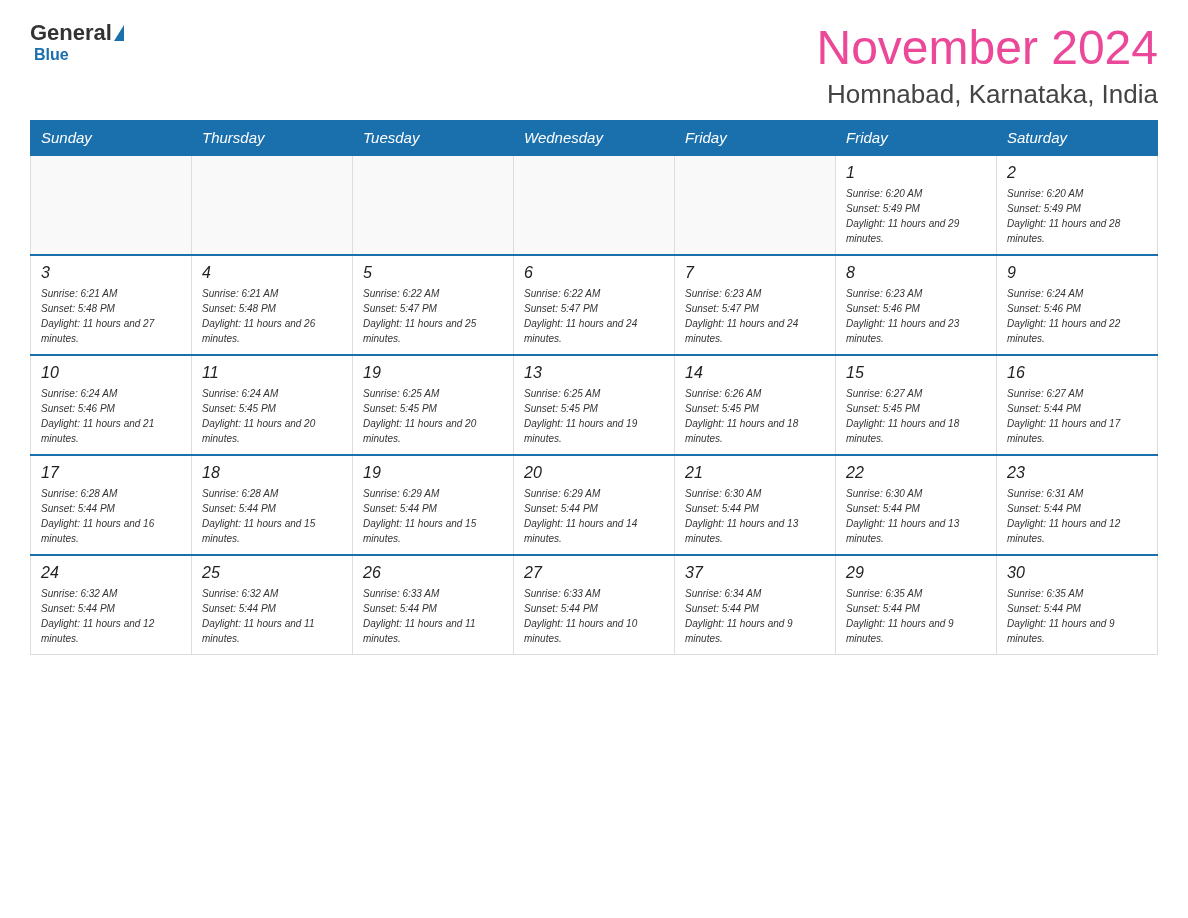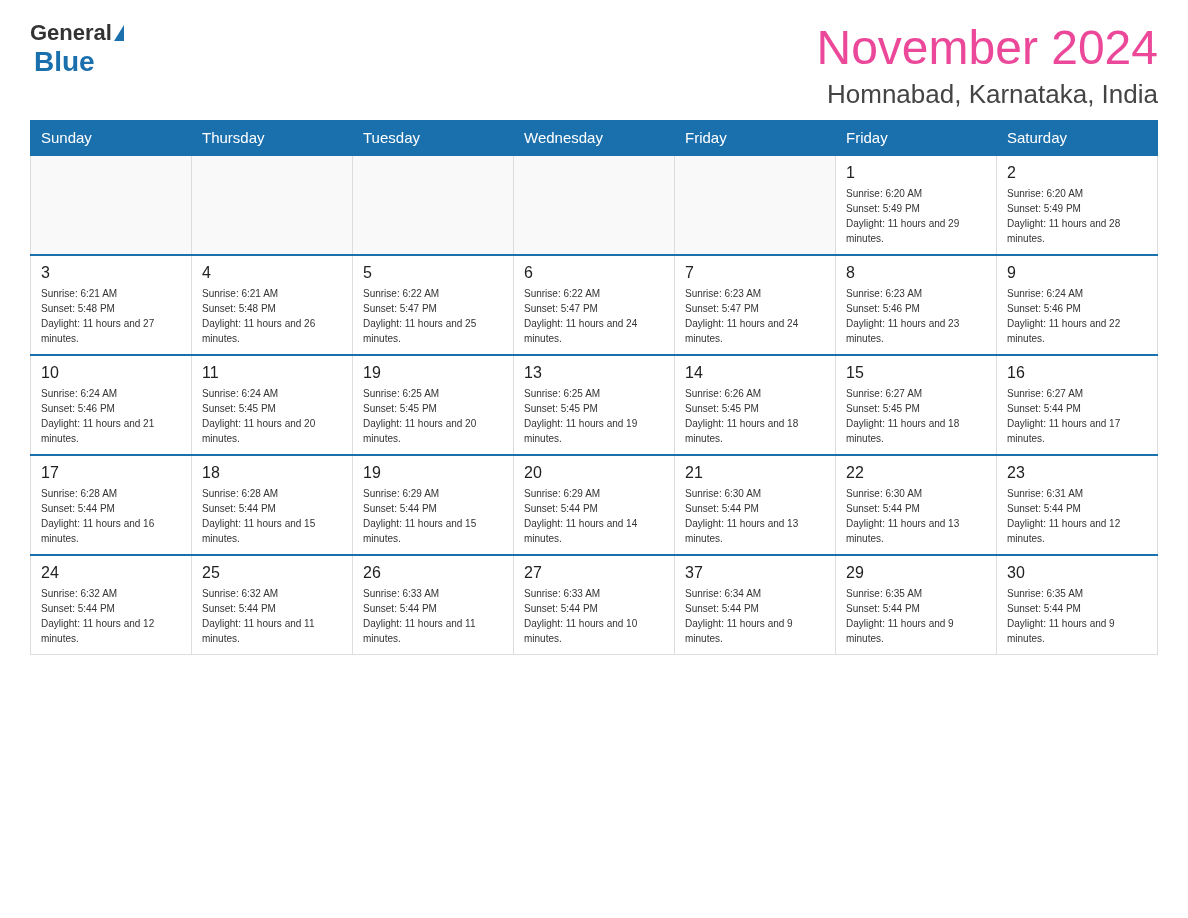--- a/index.html
+++ b/index.html
@@ -20,21 +20,21 @@
       display: flex;
       align-items: center;
       gap: 4px;
     }
     .logo-text-general {
       font-size: 22px;
       font-weight: bold;
       color: #333;
     }
     .logo-text-blue {
-      font-size: 28px;
+      font-size: 16px;
       font-weight: bold;
       color: #1a6fad;
     }
     .logo-triangle {
       width: 0;
       height: 0;
       border-left: 10px solid transparent;
       border-bottom: 16px solid #1a6fad;
       display: inline-block;
       margin-left: 2px;
@@ -48,20 +48,21 @@
       color: #ec4899;
     }
     .location-title {
       font-size: 26px;
       color: #444;
       margin-top: 4px;
     }
     .calendar-table {
       width: 100%;
       border-collapse: collapse;
+      font-style: italic;
     }
     .calendar-table th {
       background-color: #1a6fad;
       color: #fff;
       font-size: 15px;
       font-weight: normal;
       padding: 8px 10px;
       text-align: left;
       border: 1px solid #1a6fad;
     }

